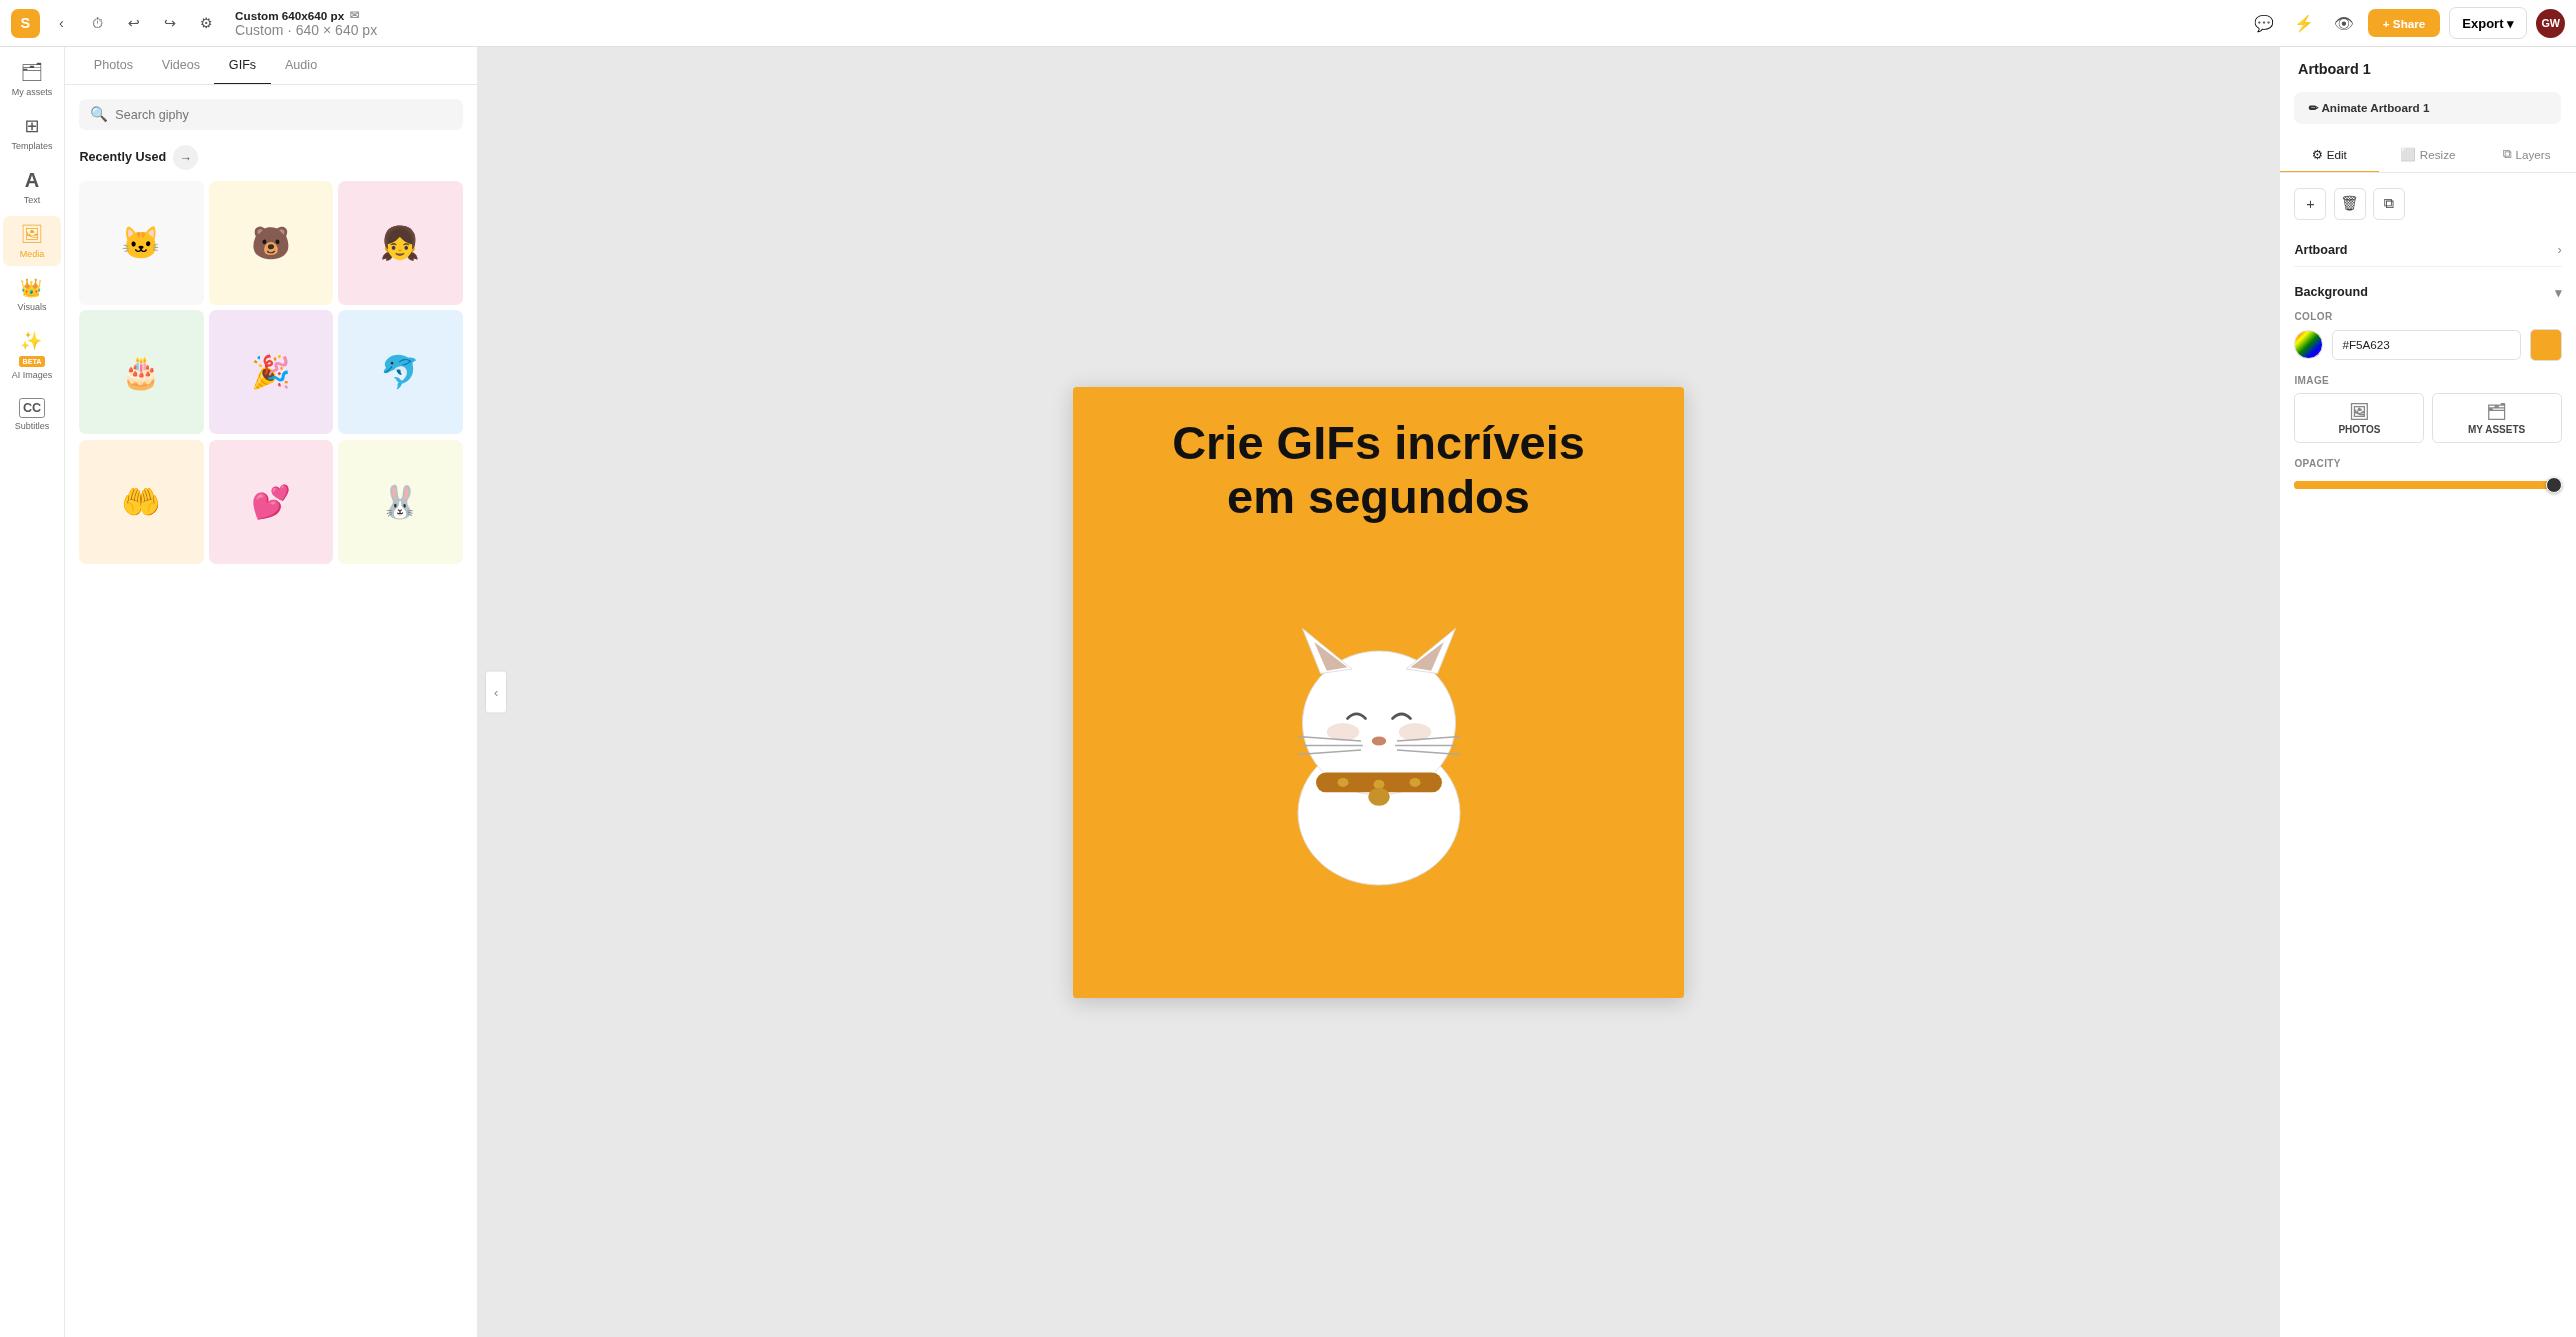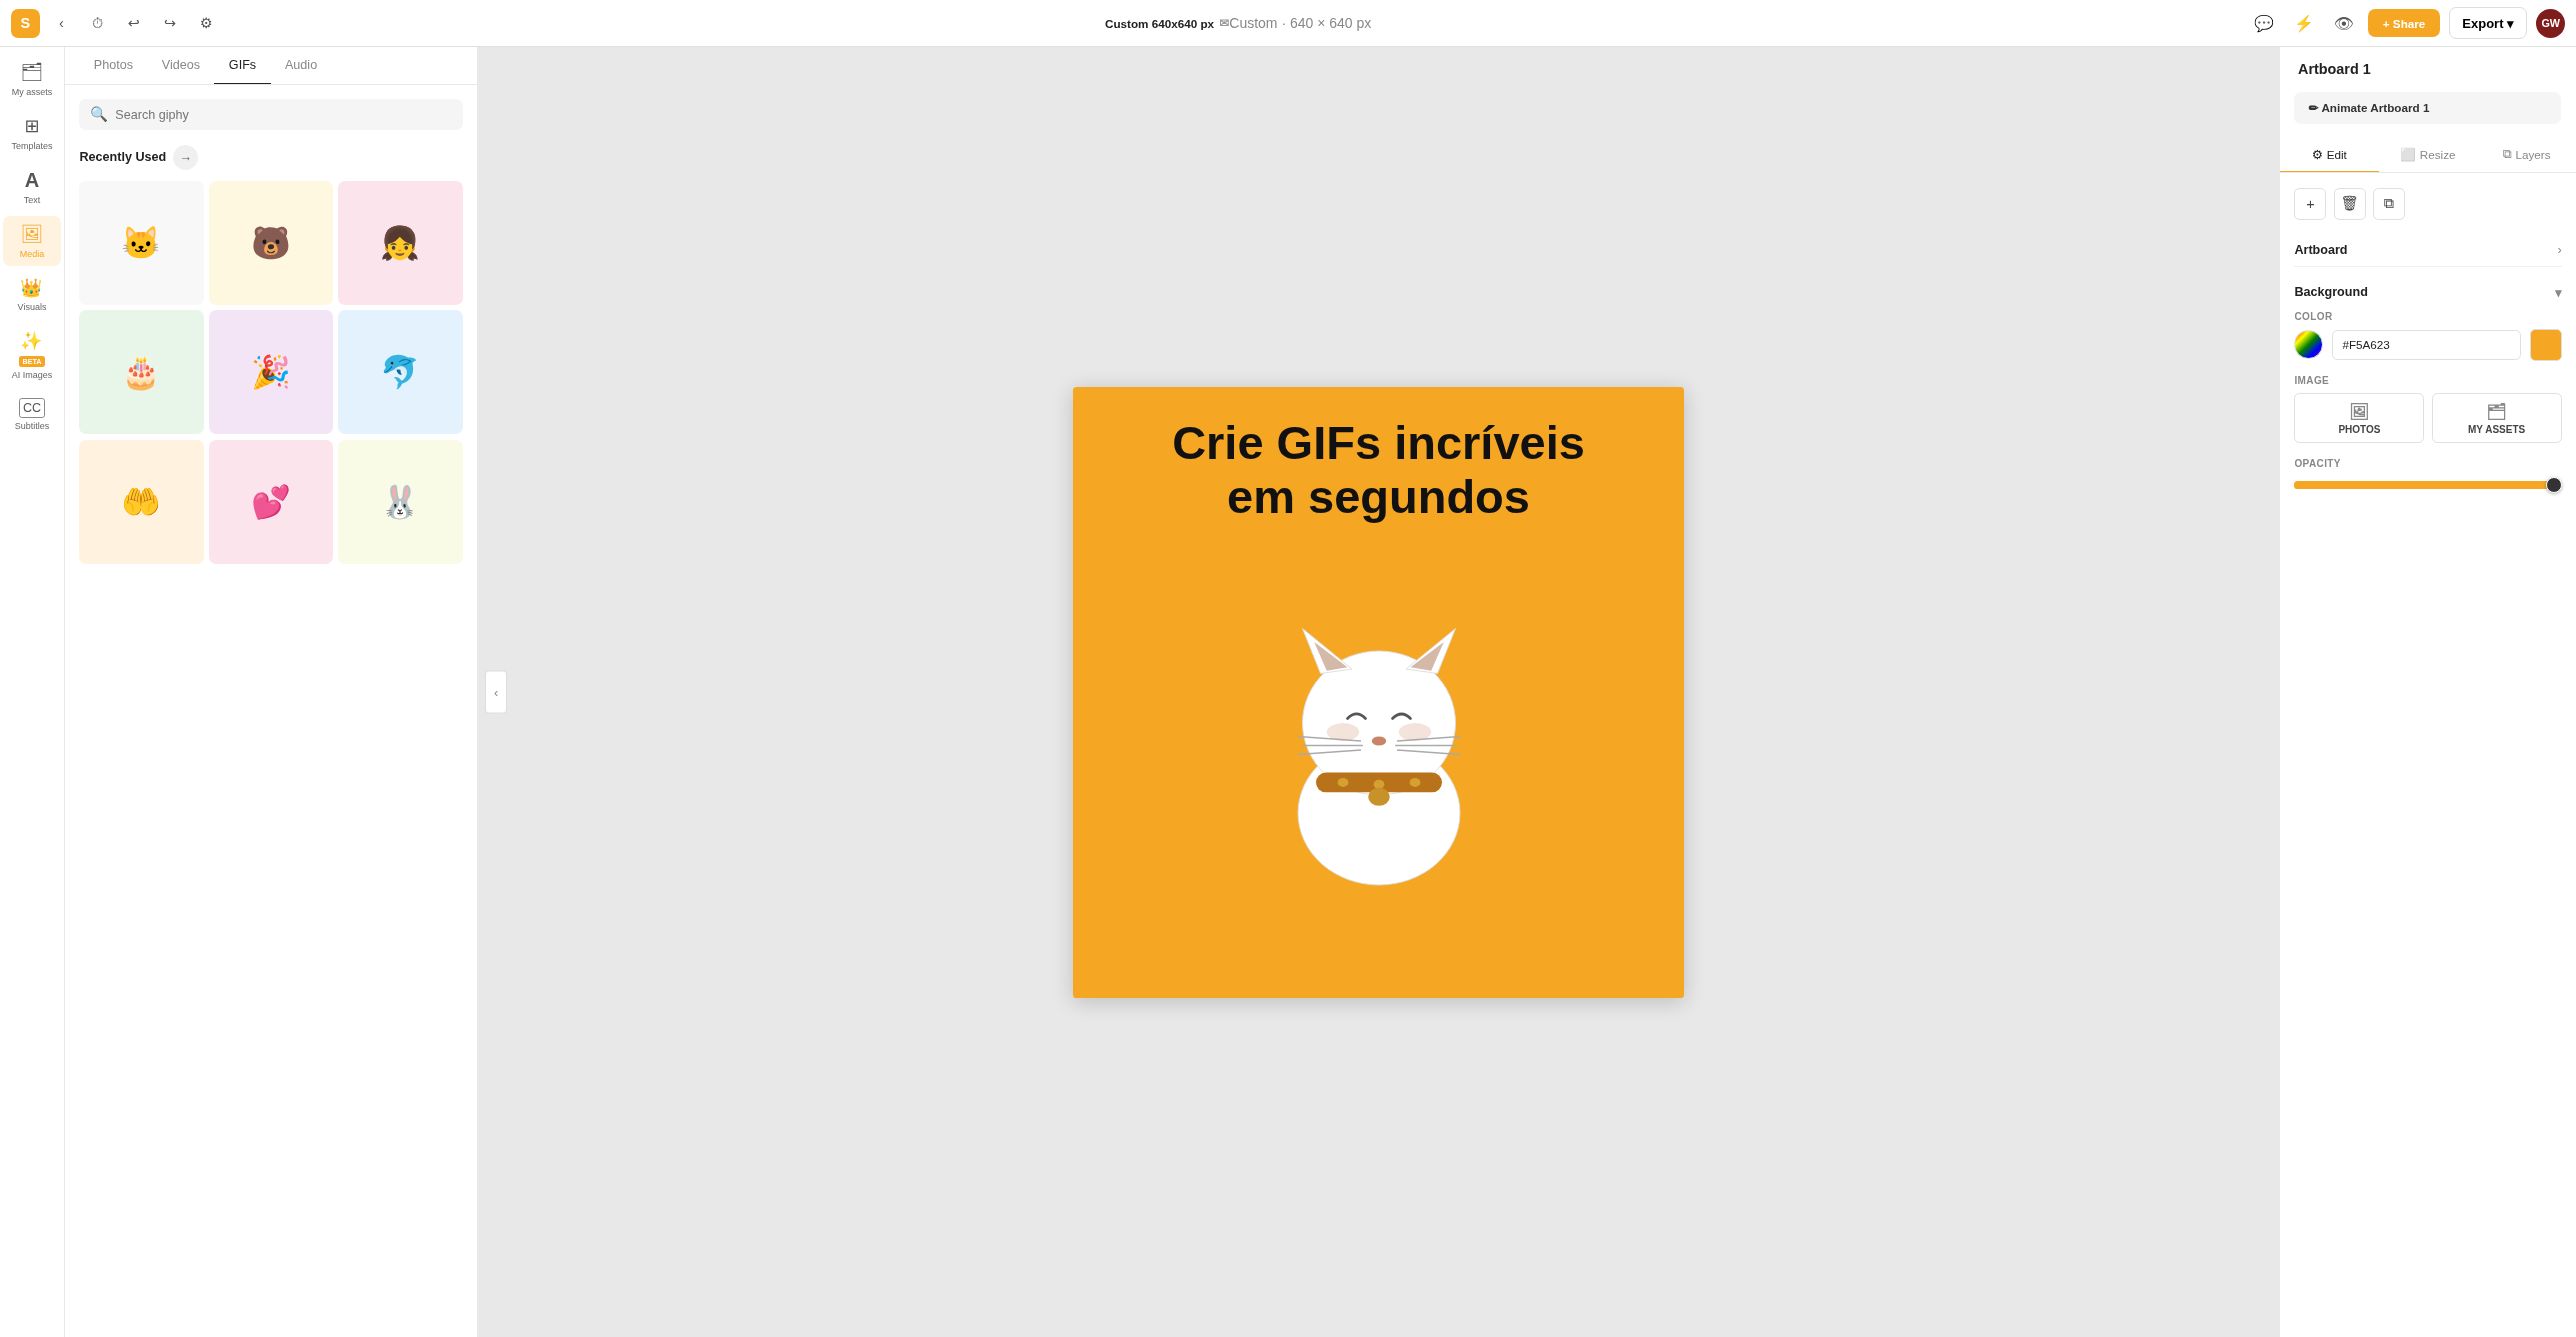--- a/index.html
+++ b/index.html
@@ -2,21 +2,21 @@
 <html style="font-size:14.4px"><head>
   <meta charset="utf-8">
   <style>
     * { box-sizing: border-box; margin: 0; padding: 0; }
     body { font-family: -apple-system, BlinkMacSystemFont, 'Segoe UI', sans-serif; background: #f0f0f0; display: flex; flex-direction: column; height: 100vh; overflow: hidden; }
 
     
     .topbar { display: flex; align-items: center; height: 47px; background: #fff; border-bottom: 0.9px solid #e0e0e0; padding: 0 10.8px; gap: 7.2px; flex-shrink: 0; }
     .topbar-logo { width: 29px; height: 29px; background: #f5a623; border-radius: 7.2px; display: flex; align-items: center; justify-content: center; color: #fff; font-weight: bold; font-size: 14.4px; }
     .topbar-btn { width: 29px; height: 29px; border: none; background: none; cursor: pointer; border-radius: 5.4px; display: flex; align-items: center; justify-content: center; color: #555; font-size: 14.4px; }
-    .topbar-title-group { display: flex; flex-direction: row; margin-left: 7.2px; flex: 1; justify-content: center; }
+    .topbar-title-group { display: flex; flex-direction: column; margin-left: 7.2px; flex: 1; justify-content: center; }
     .topbar-title { font-size: 11.7px; font-weight: 600; color: #222; display: flex; align-items: center; gap: 5.4px; }
     .topbar-subtitle { font-size: 14px; color: #888; }
     .topbar-right { display: flex; align-items: center; gap: 9px; }
     .topbar-icon-btn { width: 31px; height: 31px; border: none; background: none; cursor: pointer; border-radius: 5.4px; display: flex; align-items: center; justify-content: center; color: #555; font-size: 16px; }
     .share-btn { background: #f5a623; color: #fff; border: none; border-radius: 7.2px; padding: 7.2px 14.4px; font-weight: 600; font-size: 11.7px; cursor: pointer; display: flex; align-items: center; gap: 5.4px; }
     .export-btn { background: #fff; border: 0.9px solid #ddd; border-radius: 7.2px; padding: 7.2px 12.6px; font-weight: 600; font-size: 13px; cursor: pointer; display: flex; align-items: center; gap: 3.6px; }
     .avatar { width: 29px; height: 29px; border-radius: 50%; background: #7f1d1d; display: flex; align-items: center; justify-content: center; color: #fff; font-size: 10.8px; font-weight: bold; }
 
     
     .main { display: flex; flex: 1; overflow: hidden; }
@@ -157,21 +157,21 @@
     <div class="sidebar-icon-item">
       <span class="icon">👑</span>
       <span class="label">Visuals</span>
     </div>
     <div class="sidebar-icon-item">
       <span class="icon">✨</span>
       <div class="beta-badge">BETA</div>
       <span class="label">AI Images</span>
     </div>
     <div class="sidebar-icon-item">
-      <span class="icon" style="font-size:12.6px;font-weight:400;border:1.8px solid #888;padding:1.8px 2.7px;border-radius:2.7px;">CC</span>
+      <span class="icon" style="font-size:12.6px;font-weight:700;border:1.8px solid #888;padding:1.8px 2.7px;border-radius:2.7px;">CC</span>
       <span class="label">Subtitles</span>
     </div>
   </div>
 
   <div class="panel">
     <div class="panel-tabs">
       <div class="panel-tab">Photos</div>
       <div class="panel-tab">Videos</div>
       <div class="panel-tab active">GIFs</div>
       <div class="panel-tab">Audio</div>

